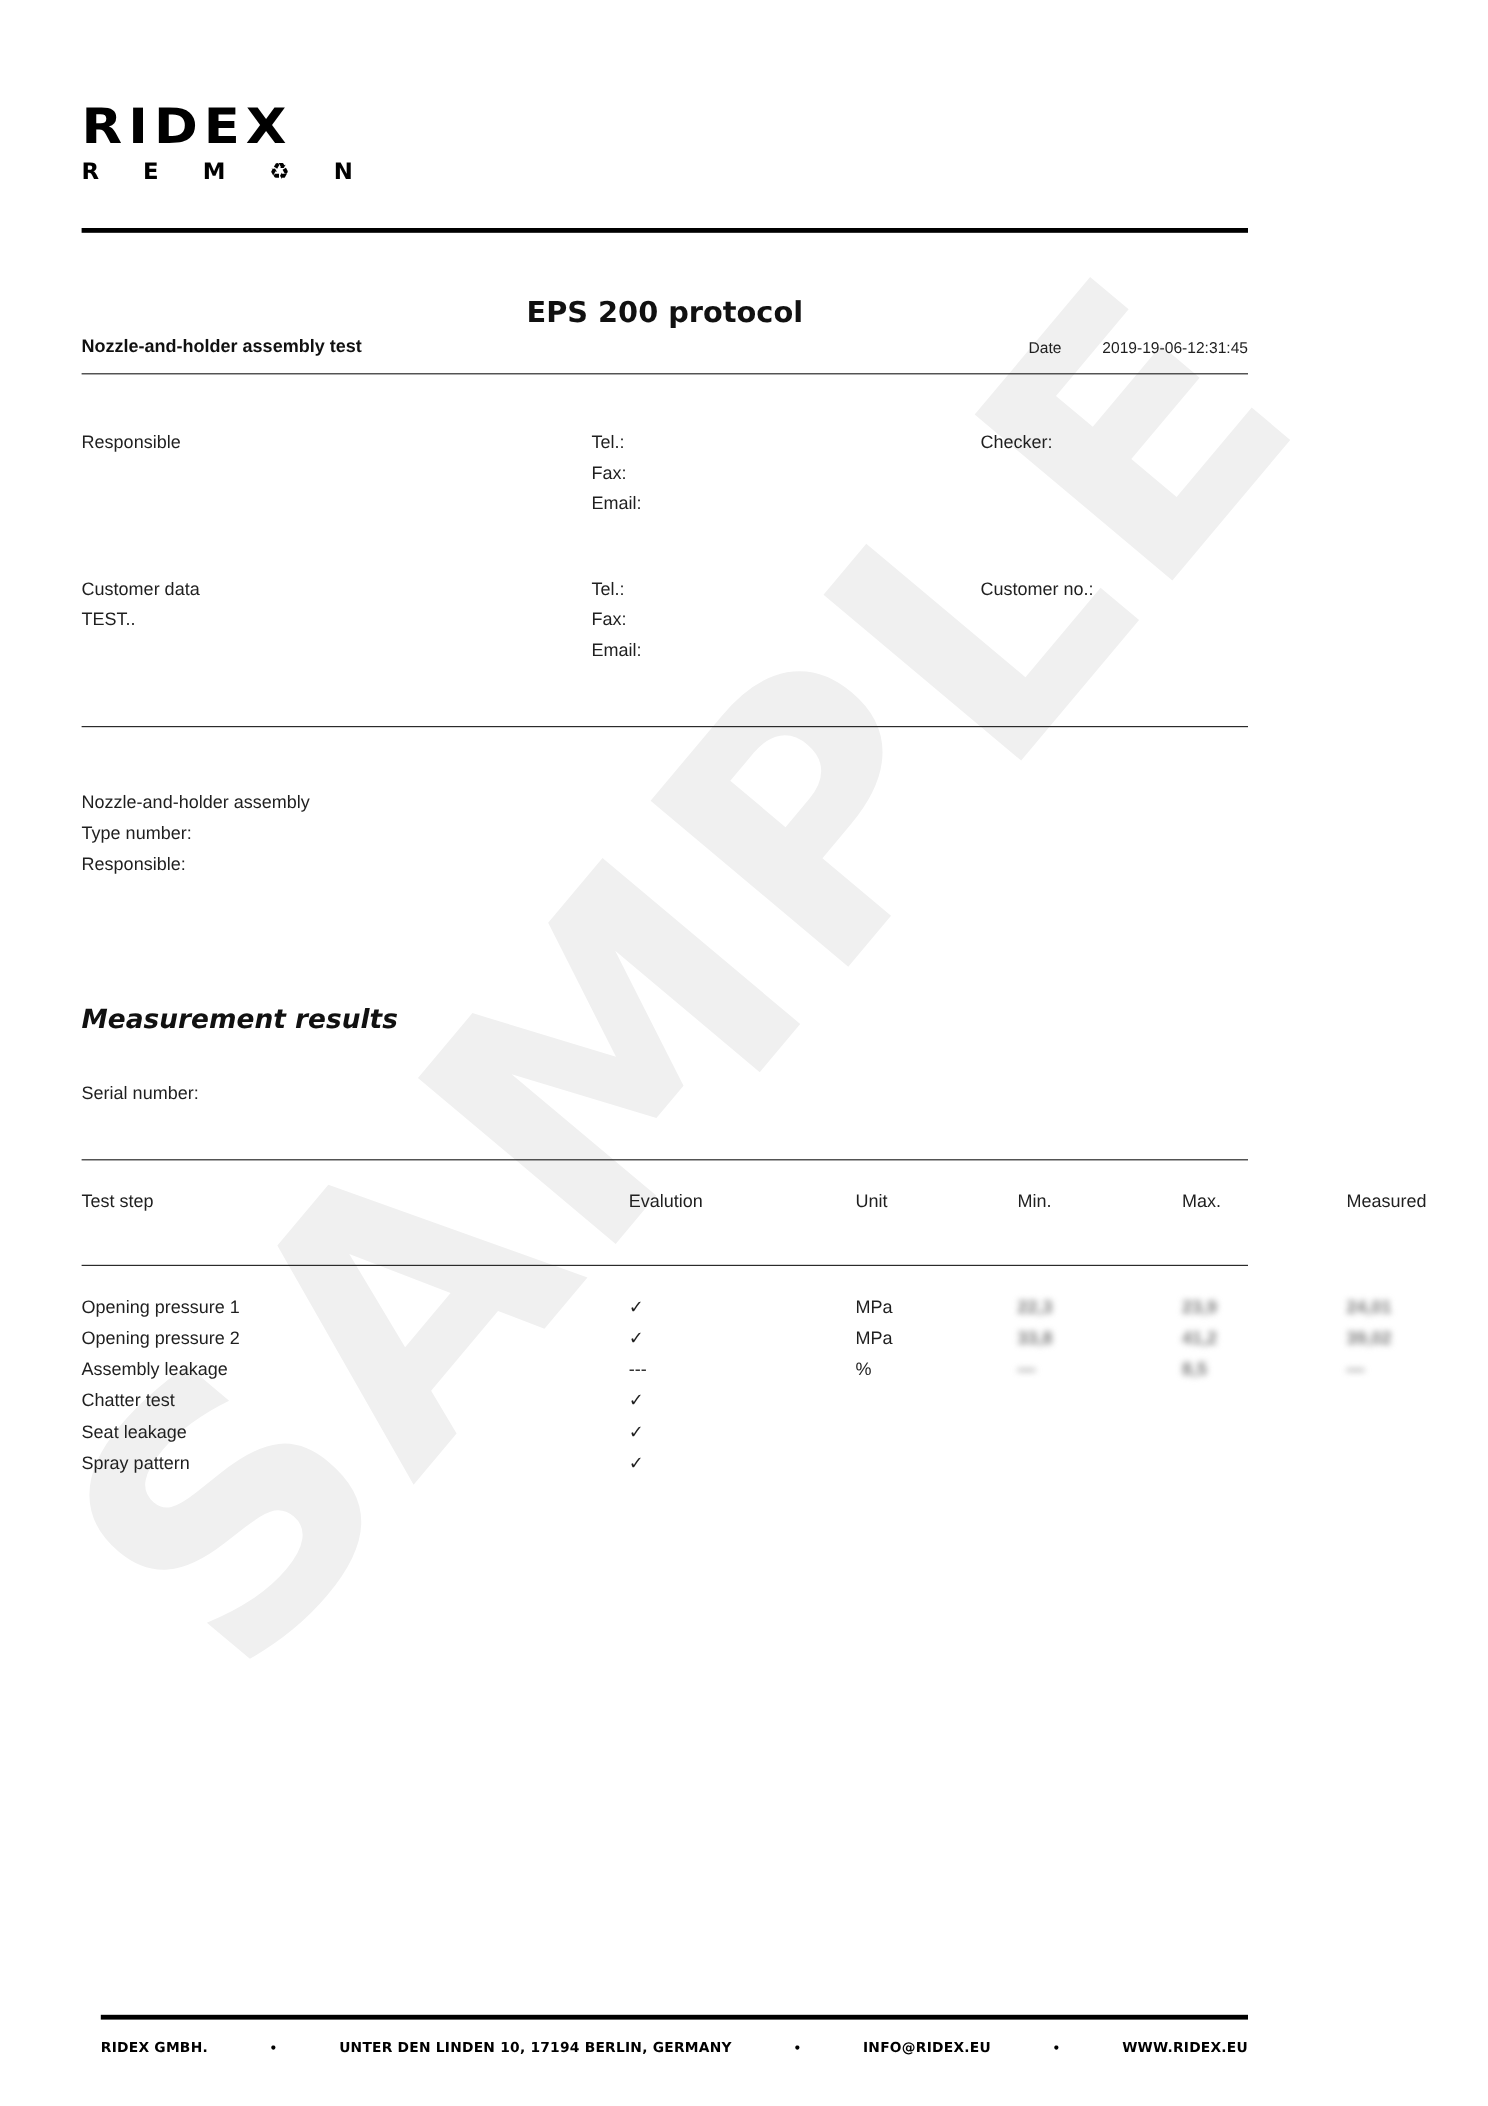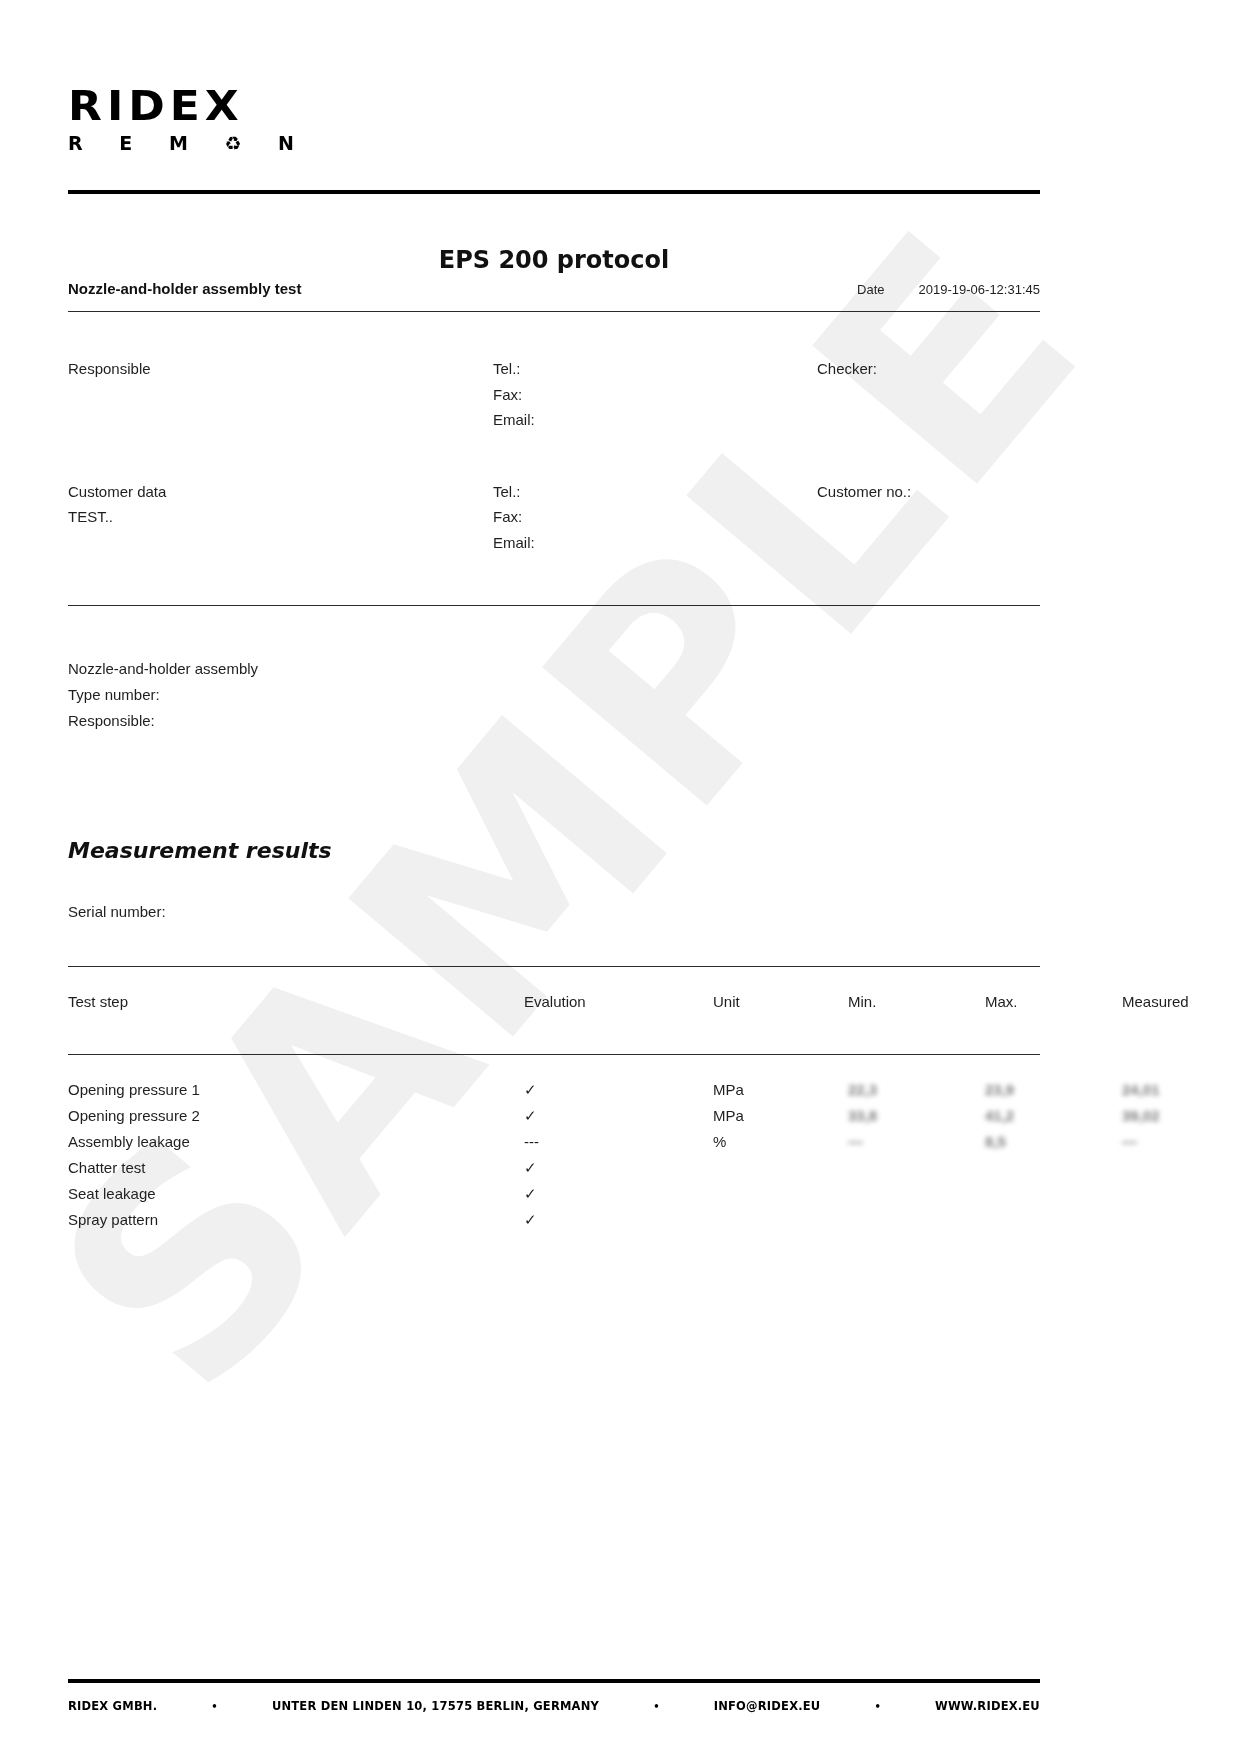--- a/index.html
+++ b/index.html
@@ -121,21 +121,21 @@
   .mbody { margin-top: 22px; }
   .mbody .mrow { line-height: 26px; }
   .cell-blur {
     filter: blur(2.6px);
     color: #7d7d7d;
     font-weight: 600;
   }
   
   .footer {
     position: absolute;
-    left: 68px;
+    left: 84px;
     right: 200px;
     bottom: 42px;
     z-index: 1;
   }
   .footer-rule { border: none; border-top: 4px solid #000; }
   .footer-row {
     display: flex;
     justify-content: space-between;
     align-items: baseline;
     margin-top: 16px;
@@ -285,21 +285,21 @@
       </div>
     </div>
 
   </div>
 
   <div class="footer">
     <hr class="footer-rule">
     <div class="footer-row">
       <span>RIDEX GMBH.</span>
       <span class="footer-bullet">•</span>
-      <span>UNTER DEN LINDEN 10, 17575 BERLIN, GERMANY</span>
+      <span>UNTER DEN LINDEN 10, 17194 BERLIN, GERMANY</span>
       <span class="footer-bullet">•</span>
       <span>INFO@RIDEX.EU</span>
       <span class="footer-bullet">•</span>
       <span>WWW.RIDEX.EU</span>
     </div>
   </div>
 
 </div>
 
 </body></html>

